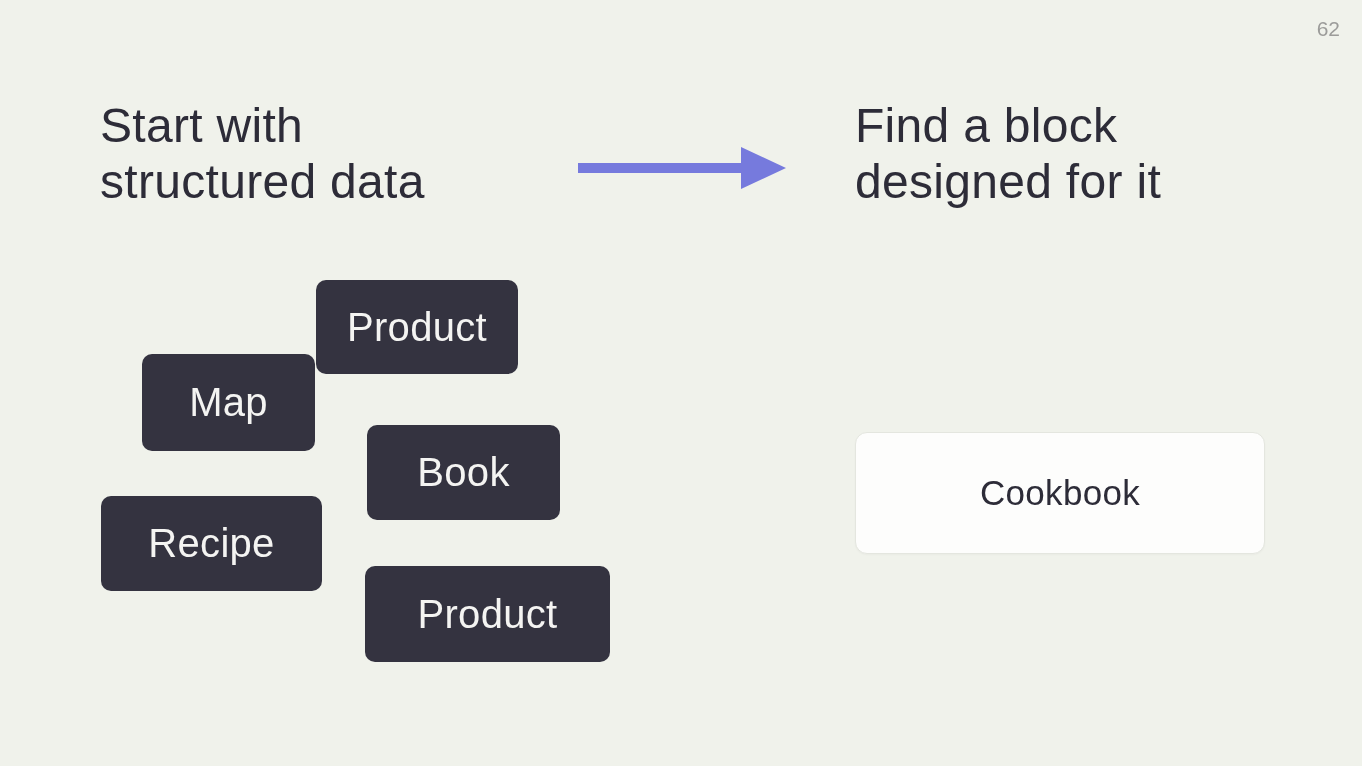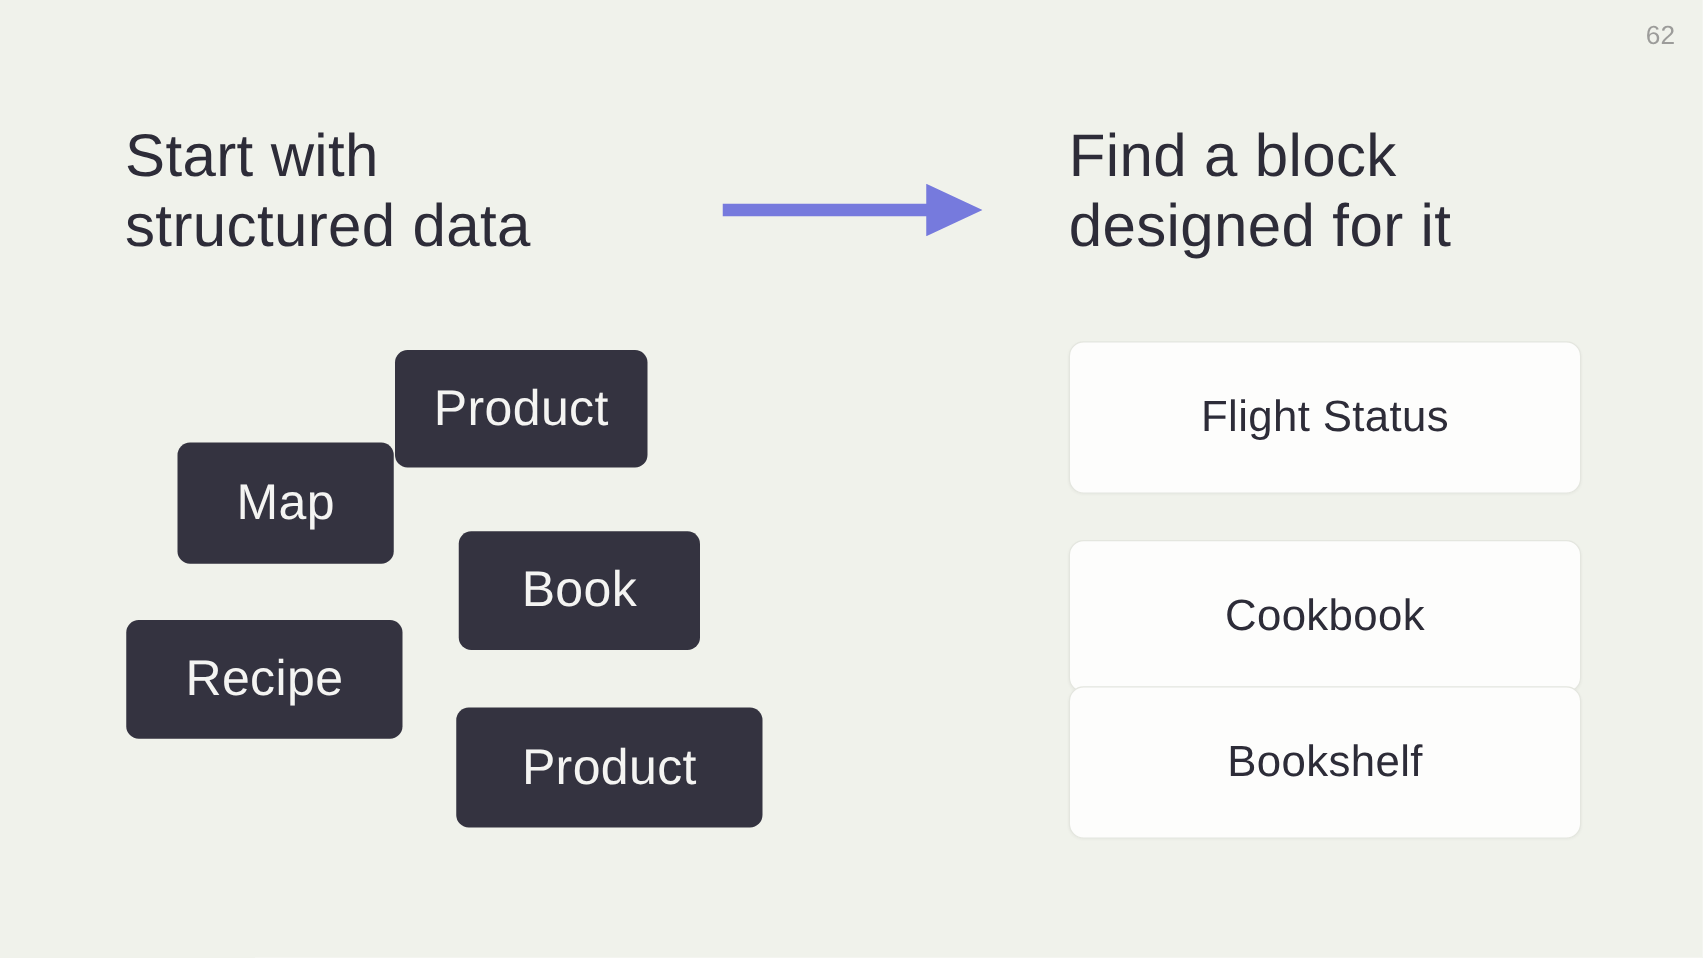--- a/index.html
+++ b/index.html
@@ -107,23 +107,17 @@
   <div class="tag tag-book">
     <span>Book</span>
   </div>
   <div class="tag tag-recipe">
     <span>Recipe</span>
   </div>
   <div class="tag tag-product">
     <span>Product</span>
   </div>
 
-  <div class="card card-1">
-    <span>Flight Status</span>
-  </div>
   <div class="card card-2">
     <span>Cookbook</span>
-  </div>
-  <div class="card card-3">
-    <span>Bookshelf</span>
   </div>
 
 </div>
 
 </body></html>

